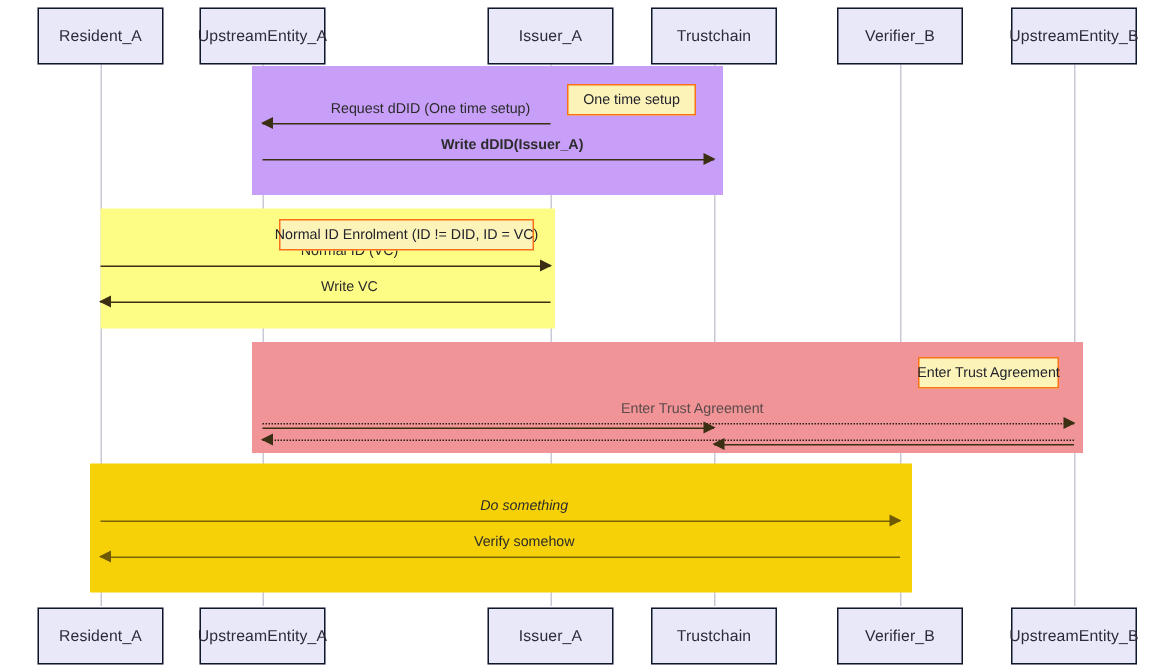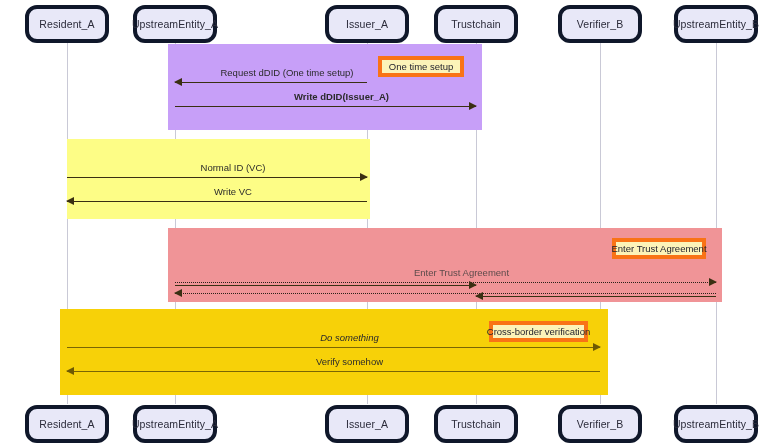--- a/index.html
+++ b/index.html
@@ -20,22 +20,22 @@
     inset: 0;
     width: 784px;
     height: 448px;
   }
 
   
   .participant {
     position: absolute;
     box-sizing: border-box;
     background: #e8e8f8;
-    border: 4px solid #0f172a;
-    border-radius: 12px;
+    border: 1px solid #0f172a;
+    border-radius: 0;
     height: 38px;
     display: flex;
     align-items: center;
     justify-content: center;
     font-size: 10.5px;
     color: #2b2b3a;
     letter-spacing: 0.1px;
     white-space: nowrap;
   }
 
@@ -56,21 +56,21 @@
   .block.purple { background: #c79ff8; }
   .block.yellow { background: #fdfd86; }
   .block.pink   { background: #f09497; }
   .block.gold   { background: #f7d108; }
 
   
   .note {
     position: absolute;
     box-sizing: border-box;
     background: #fcf3b8;
-    border: 4px solid #f97316;
+    border: 1px solid #f97316;
     font-size: 9.5px;
     color: #23232e;
     display: flex;
     align-items: center;
     justify-content: center;
     padding: 0 7px;
     height: 21px;
     white-space: nowrap;
     z-index: 6;
   }
@@ -139,20 +139,21 @@
       <div class="line"></div>
       <div class="arrowhead left"></div>
       <div class="msg-label">Request dDID (One time setup)</div>
     </div>
     <div class="msg " style="left: 175px; top: 106px; width: 301px; font-weight: bold;">
       <div class="line"></div>
       <div class="arrowhead right"></div>
       <div class="msg-label">Write dDID(Issuer_A)</div>
     </div>
     <div class="block yellow" style="left: 67px; top: 139px; width: 303px; height: 80px;"></div>
+    <div class="note" style="left: 186px; top: 146px; width: 170px;">Normal ID Enrolment (ID != DID, ID = VC)</div>
     <div class="msg " style="left: 67px; top: 177px; width: 300px;">
       <div class="line"></div>
       <div class="arrowhead right"></div>
       <div class="msg-label">Normal ID (VC)</div>
     </div>
     <div class="msg " style="left: 67px; top: 201px; width: 300px;">
       <div class="line"></div>
       <div class="arrowhead left"></div>
       <div class="msg-label">Write VC</div>
     </div>
@@ -169,21 +170,20 @@
     </div>
     <div class="msg dotted " style="left: 175px; top: 293px; width: 541px;">
       <div class="line"></div>
       <div class="arrowhead left"></div>
     </div>
     <div class="msg " style="left: 476px; top: 296px; width: 240px;">
       <div class="line"></div>
       <div class="arrowhead left"></div>
     </div>
     <div class="block gold" style="left: 60px; top: 309px; width: 548px; height: 86px;"></div>
-    <div class="note" style="left: 489px; top: 321px; width: 99px;">Cross-border verification</div>
     <div class="msg gold-line" style="left: 67px; top: 347px; width: 533px; font-style: italic;">
       <div class="line"></div>
       <div class="arrowhead right"></div>
       <div class="msg-label">Do something</div>
     </div>
     <div class="msg gold-line" style="left: 67px; top: 371px; width: 533px;">
       <div class="line"></div>
       <div class="arrowhead left"></div>
       <div class="msg-label">Verify somehow</div>
     </div>

